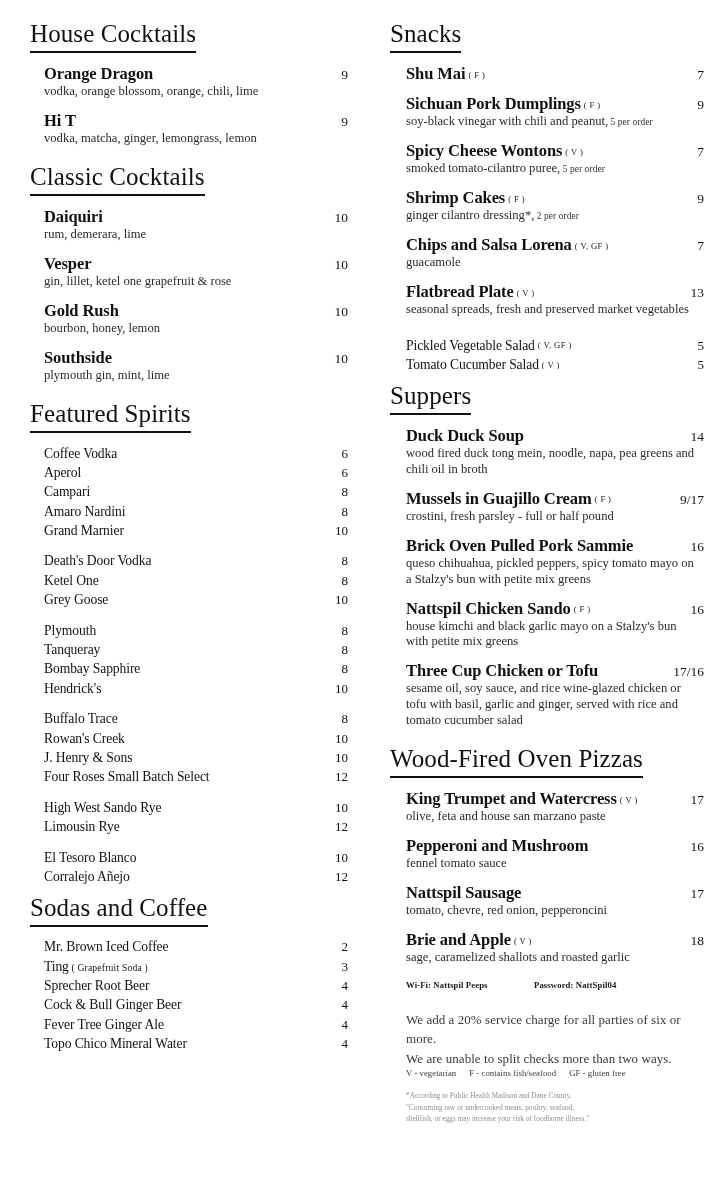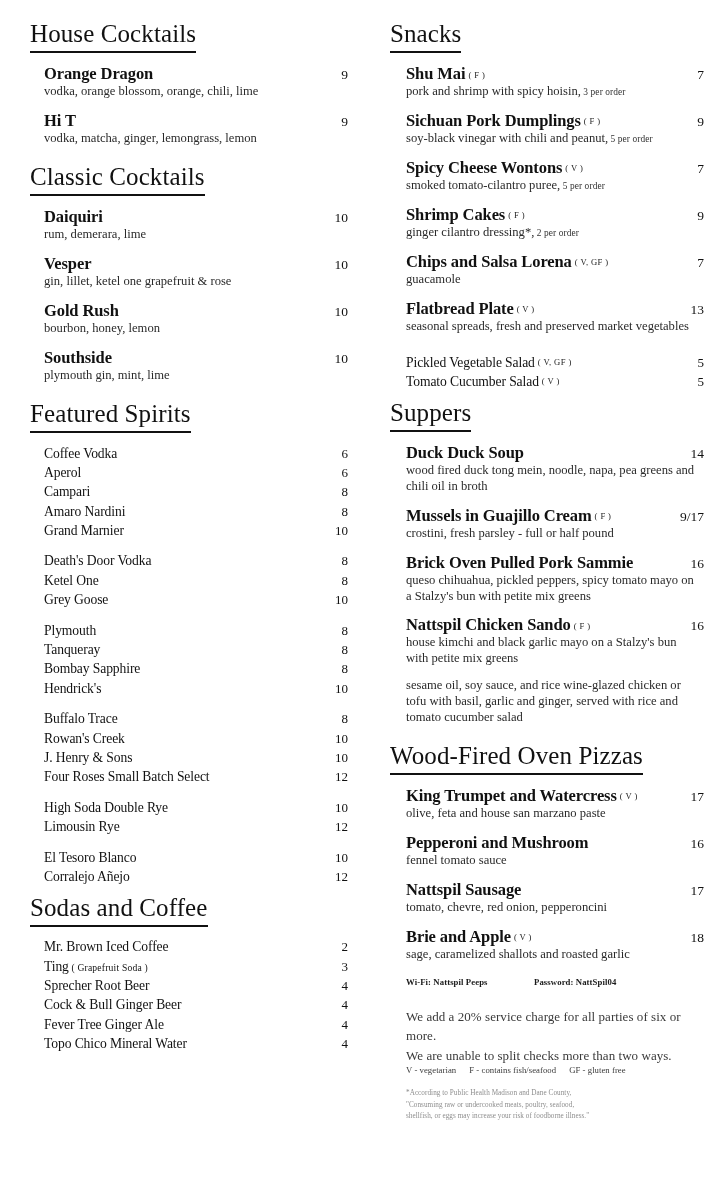--- a/index.html
+++ b/index.html
@@ -263,21 +263,21 @@
           </div>
           <div class="item plain">
             <div class="item-row">
               <div class="item-name">Four Roses Small Batch Select</div>
               <div class="item-price">12</div>
             </div>
           </div>
           <div class="group-gap"></div>
           <div class="item plain">
             <div class="item-row">
-              <div class="item-name">High Soda Double Rye</div>
+              <div class="item-name">High West Sando Rye</div>
               <div class="item-price">10</div>
             </div>
           </div>
           <div class="item plain">
             <div class="item-row">
               <div class="item-name">Limousin Rye</div>
               <div class="item-price">12</div>
             </div>
           </div>
           <div class="group-gap"></div>
@@ -333,21 +333,20 @@
           </div>
         </div></div>
     </div>
   <div class="col col-right">
       <div class="section"><div class="section-head">Snacks</div><div class="items">
           <div class="item">
             <div class="item-row">
               <div class="item-name">Shu Mai<span class="tag">( F )</span></div>
               <div class="item-price">7</div>
             </div>
-            <div class="item-desc">pork and shrimp with spicy hoisin,<span class="note"> 3 per order</span></div>
           </div>
           <div class="item">
             <div class="item-row">
               <div class="item-name">Sichuan Pork Dumplings<span class="tag">( F )</span></div>
               <div class="item-price">9</div>
             </div>
             <div class="item-desc">soy-black vinegar with chili and peanut,<span class="note"> 5 per order</span></div>
           </div>
           <div class="item">
             <div class="item-row">
@@ -414,20 +413,24 @@
             <div class="item-desc">queso chihuahua, pickled peppers, spicy tomato mayo on a Stalzy's bun with petite mix greens</div>
           </div>
           <div class="item">
             <div class="item-row">
               <div class="item-name">Nattspil Chicken Sando<span class="tag">( F )</span></div>
               <div class="item-price">16</div>
             </div>
             <div class="item-desc">house kimchi and black garlic mayo on a Stalzy's bun with petite mix greens</div>
           </div>
           <div class="item">
+            <div class="item-row">
+              <div class="item-name">Three Cup Chicken or Tofu</div>
+              <div class="item-price">17/16</div>
+            </div>
             <div class="item-desc">sesame oil, soy sauce, and rice wine-glazed chicken or tofu with basil, garlic and ginger, served with rice and tomato cucumber salad</div>
           </div>
         </div></div>
       <div class="section"><div class="section-head">Wood-Fired Oven Pizzas</div><div class="items">
           <div class="item">
             <div class="item-row">
               <div class="item-name">King Trumpet and Watercress<span class="tag">( V )</span></div>
               <div class="item-price">17</div>
             </div>
             <div class="item-desc">olive, feta and house san marzano paste</div>

